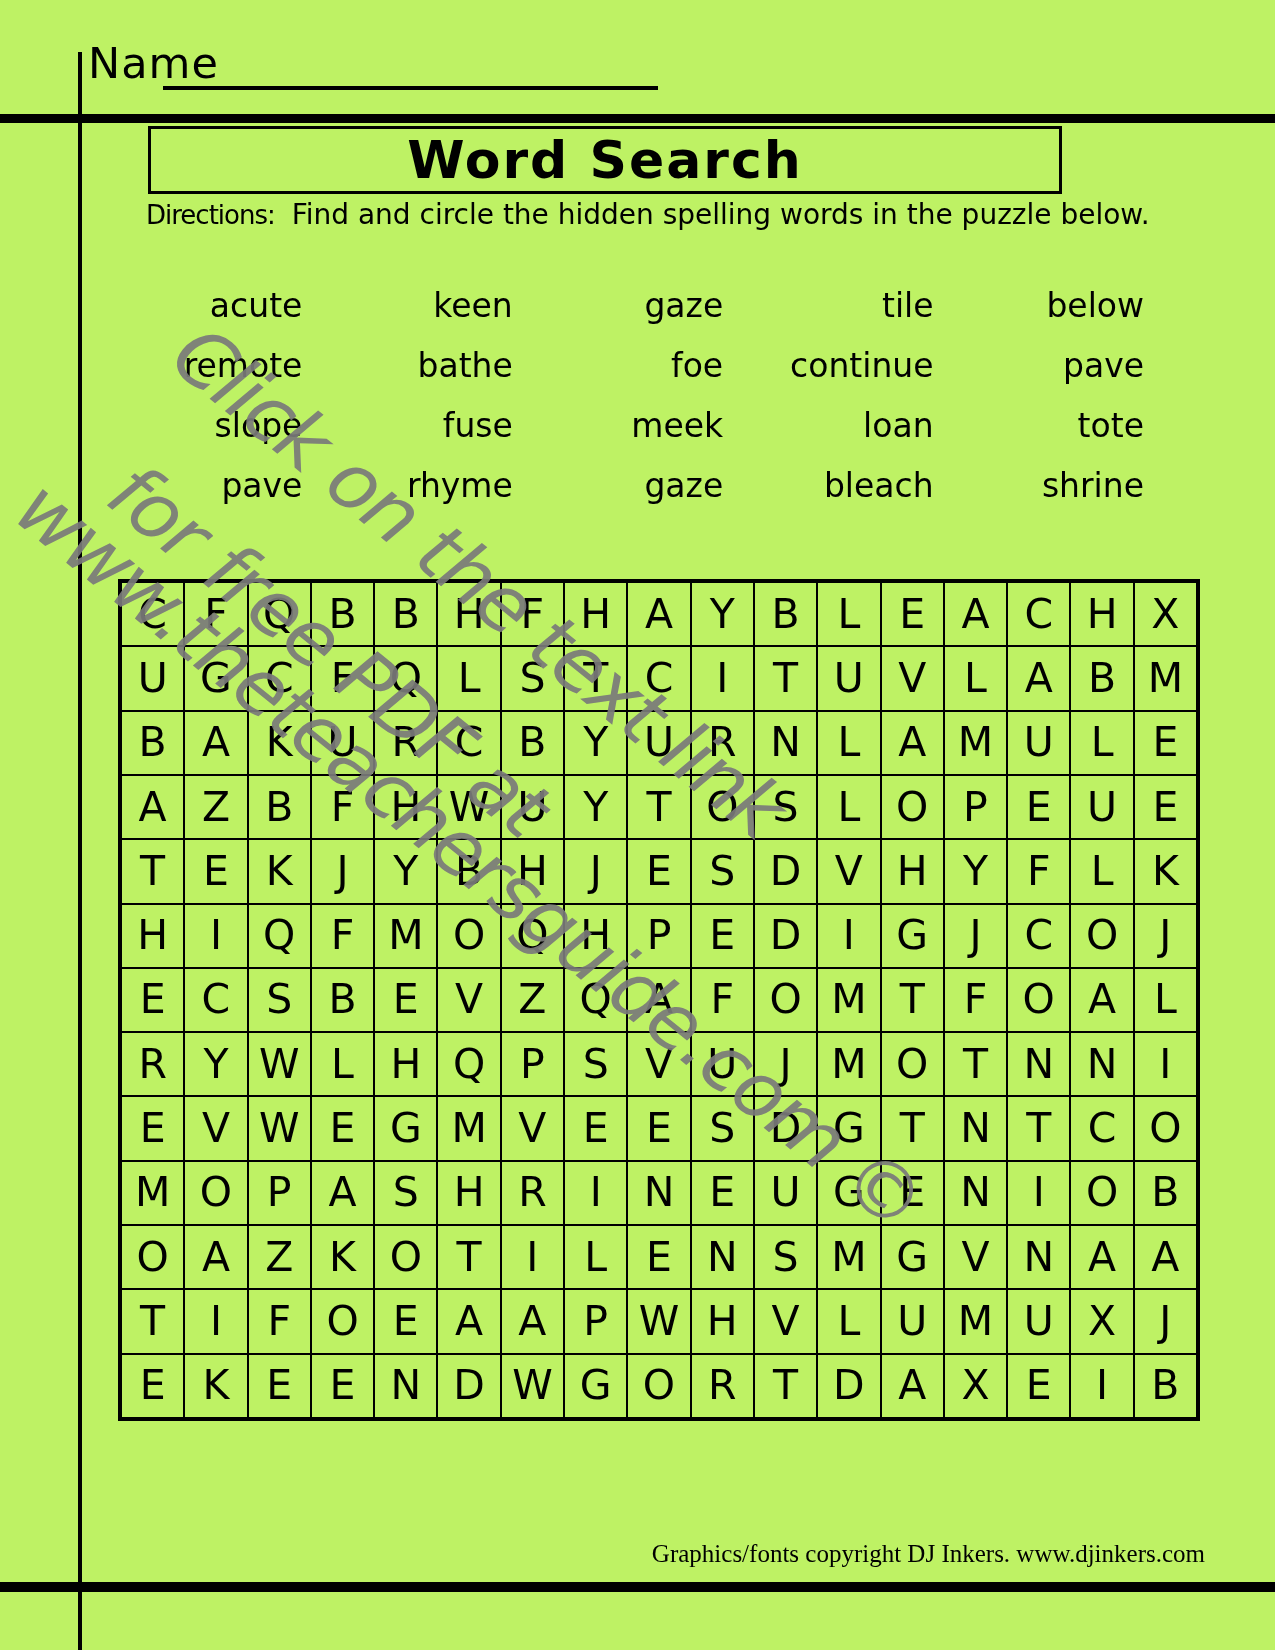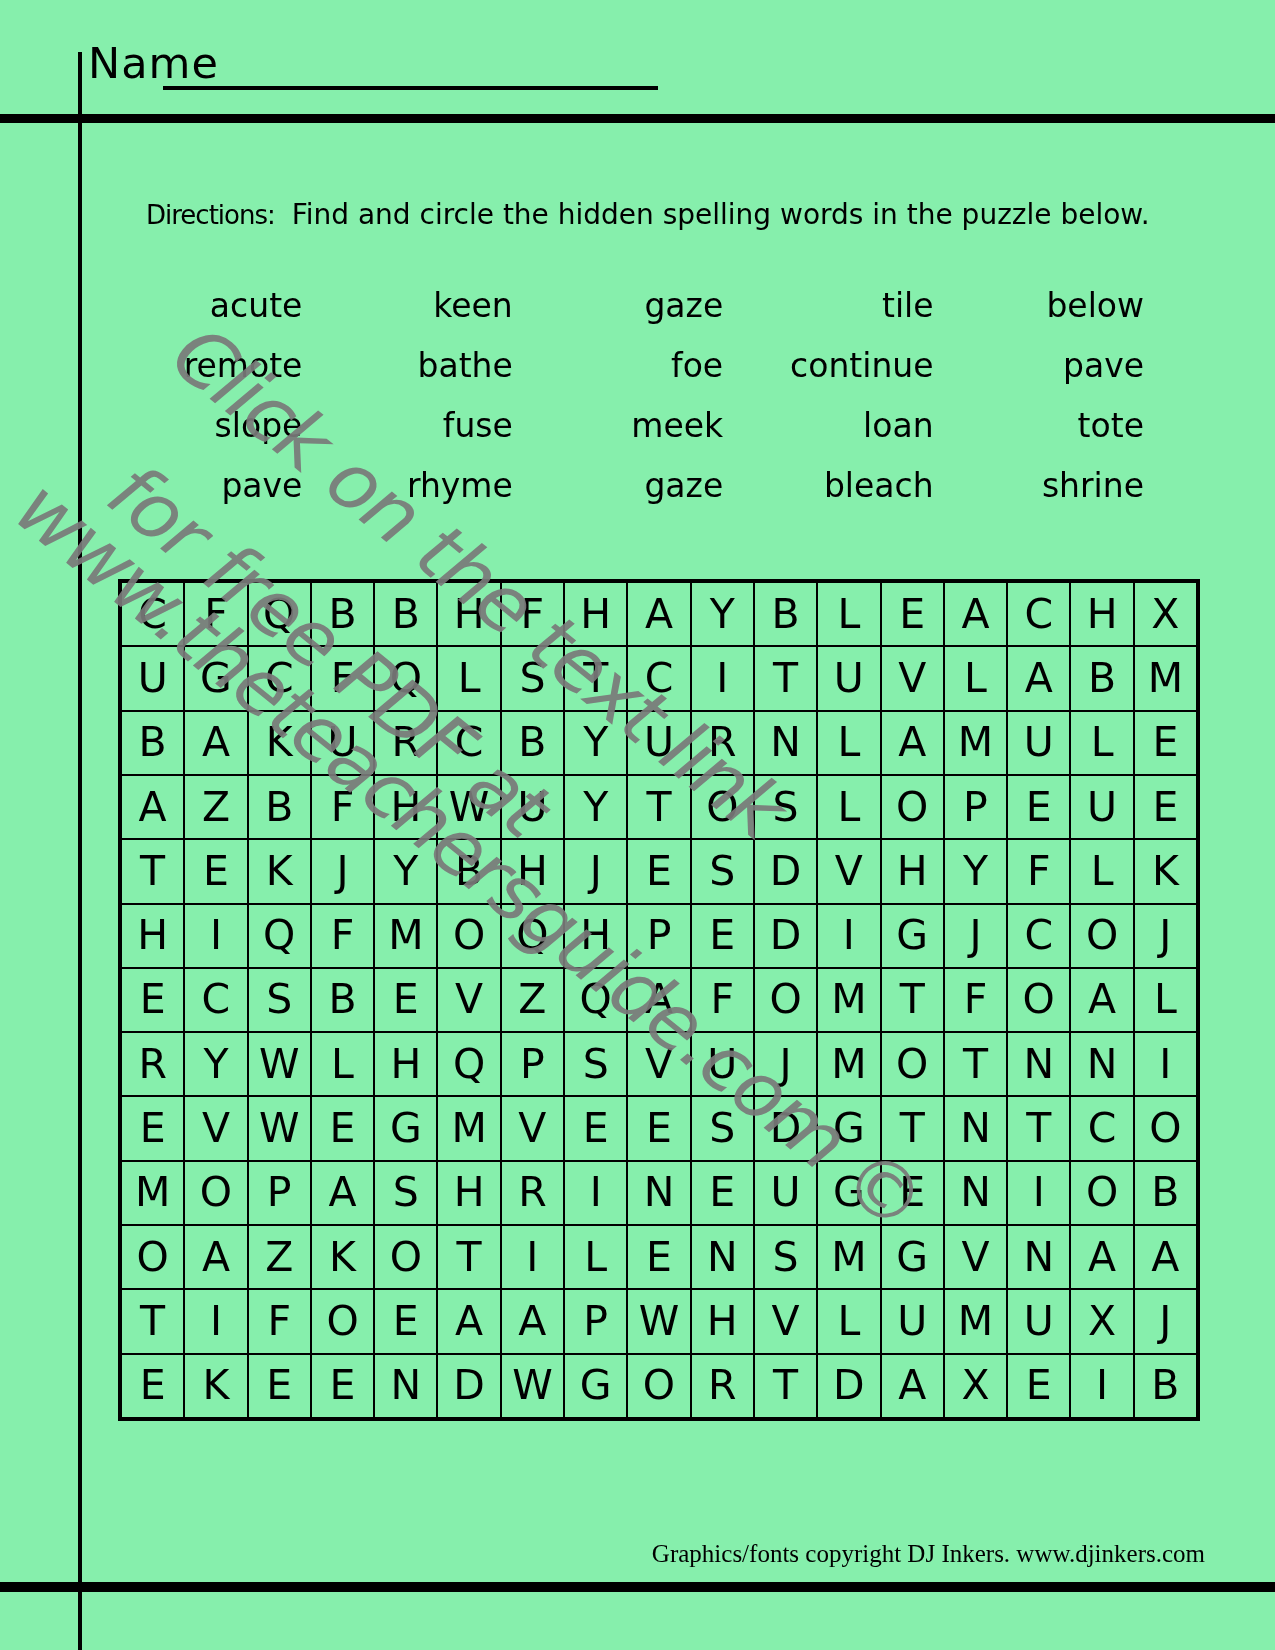--- a/index.html
+++ b/index.html
@@ -1,19 +1,19 @@
 <!DOCTYPE html>
 <html><head>
 <meta charset="utf-8">
 <style>
   html,body{margin:0;padding:0;background:#e8e8e8;}
   .page{
     position:relative;
     width:1275px;height:1650px;
-    background:#86efac;
+    background:#bef264;
     overflow:hidden;
     font-family:"DejaVu Sans",sans-serif;
     color:#000;
     margin:0 auto;
   }
   .left-rule{position:absolute;left:78px;top:52px;width:4px;height:1598px;background:#000;}
   .top-rule{position:absolute;left:0;top:114px;width:1275px;height:9px;background:#000;}
   .name-label{position:absolute;left:88px;top:38px;font-size:43px;letter-spacing:1px;}
   .name-line{position:absolute;left:163px;top:86px;width:495px;height:4px;background:#000;}
   .title-box{
@@ -70,20 +70,23 @@
 <body>
 
 <div class="page">
 
   <div class="left-rule"></div>
   <div class="top-rule"></div>
 
   <div class="name-label">Name</div>
   <div class="name-line"></div>
 
+  <div class="title-box">
+    <span>Word Search</span>
+  </div>
 
   <div class="directions">
     <span class="dir-label">Directions:</span>
     <span class="dir-text">Find and circle the hidden spelling words in the puzzle below.</span>
   </div>
 
   <div class="word-list">
       <div class="word-item">acute</div>
       <div class="word-item">keen</div>
       <div class="word-item">gaze</div>

